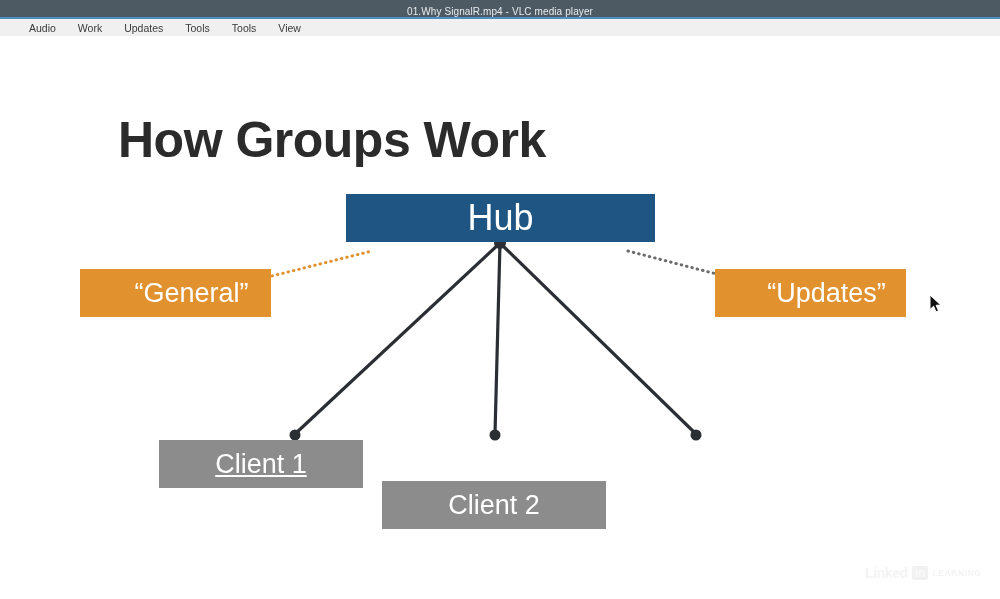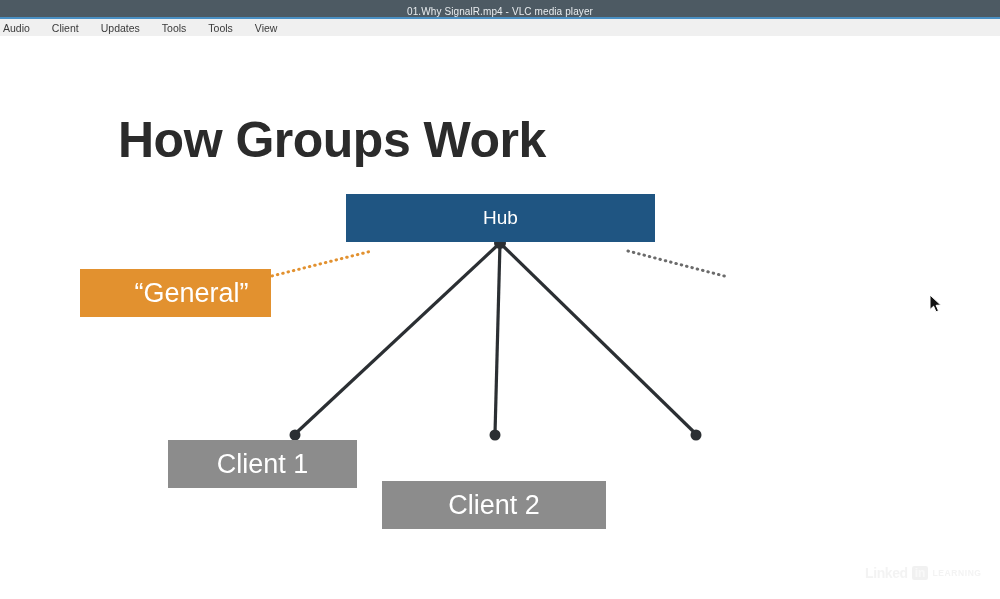--- a/index.html
+++ b/index.html
@@ -21,21 +21,21 @@
     color:#e8ecef; font-size:10px; letter-spacing:0.1px;
     font-family:"Liberation Sans", sans-serif;
   }
   .titlebar-accent {
     position:absolute; left:0; top:17px; width:1000px; height:2px;
     background:#4a90c4;
   }
   .menubar {
     position:absolute; left:0; top:19px; width:1000px; height:17px;
     background:#f0f0f0;
-    display:flex; align-items:center; padding-left:0;
+    display:flex; align-items:center; padding-left:26px;
   }
   .menu-item {
     font-size:10.5px; color:#3a3a3a; margin-right:16px;
     padding:1px 3px; cursor:default; white-space:nowrap;
   }
 
   
   .video-area {
     position:absolute; left:0; top:36px; width:1000px; height:563px;
     background:#ffffff; overflow:hidden;
@@ -50,31 +50,31 @@
   }
 
   .svg-layer { position:absolute; left:0; top:0; width:1000px; height:563px; }
 
   .node {
     position:absolute; display:flex; align-items:center; justify-content:center;
     color:#ffffff; font-family:"Liberation Sans", sans-serif;
   }
   .node-hub {
     left:346px; top:158px; width:309px; height:48px;
-    background:#1f5582; font-size:19px;
+    background:#1f5582; font-size:36px;
   }
   .node-group {
     background:#e2912f; font-size:27px;padding-left:32px;
   }
   .node-general { left:80px; top:233px; width:191px; height:48px; }
   .node-updates { left:715px; top:233px; width:191px; height:48px; }
   .node-client {
     background:#8c8c8c; font-size:27px; height:48px; top:404px;
   }
-  .node-client1 { left:168px; width:189px; }
+  .node-client1 { left:159px; width:204px;text-decoration:underline; }
   .node-client2 { left:382px; width:224px;margin-top:41px; }
   .node-client3 { left:627px; width:193px; }
 
   
   .watermark {
     position:absolute; left:865px; top:529px;
     display:flex; align-items:center; gap:4px;
     opacity:0.42;
   }
   .wm-linked {
@@ -99,21 +99,21 @@
 
 <div id="app">
 
   <div class="titlebar">
     <span class="titlebar-text">01.Why SignalR.mp4 - VLC media player</span>
   </div>
   <div class="titlebar-accent"></div>
 
   <div class="menubar">
     <div class="menu-item">Audio</div>
-    <div class="menu-item">Client</div>
+    <div class="menu-item">Work</div>
     <div class="menu-item">Updates</div>
     <div class="menu-item">Tools</div>
     <div class="menu-item">Tools</div>
     <div class="menu-item">View</div>
   </div>
 
   <div class="video-area">
 
     <div class="slide-title">How Groups Work</div>
 
@@ -136,20 +136,23 @@
       <line x1="628" y1="215" x2="728" y2="241" stroke="#6b6b6b" stroke-width="3" stroke-linecap="round" stroke-dasharray="0.5 5"></line>
     </svg>
 
     <div class="node node-hub">
       <span>Hub</span>
     </div>
 
     <div class="node node-group node-general">
       <span>“General”</span>
     </div>
+    <div class="node node-group node-updates">
+      <span>“Updates”</span>
+    </div>
 
     <div class="node node-client node-client1">
       <span>Client 1</span>
     </div>
     <div class="node node-client node-client2">
       <span>Client 2</span>
     </div>
 
     <div class="watermark">
       <span class="wm-linked">Linked</span>

